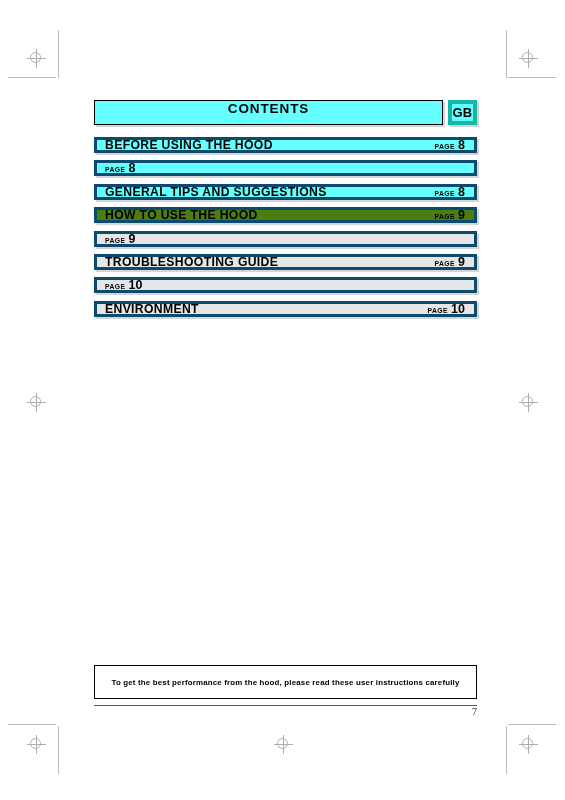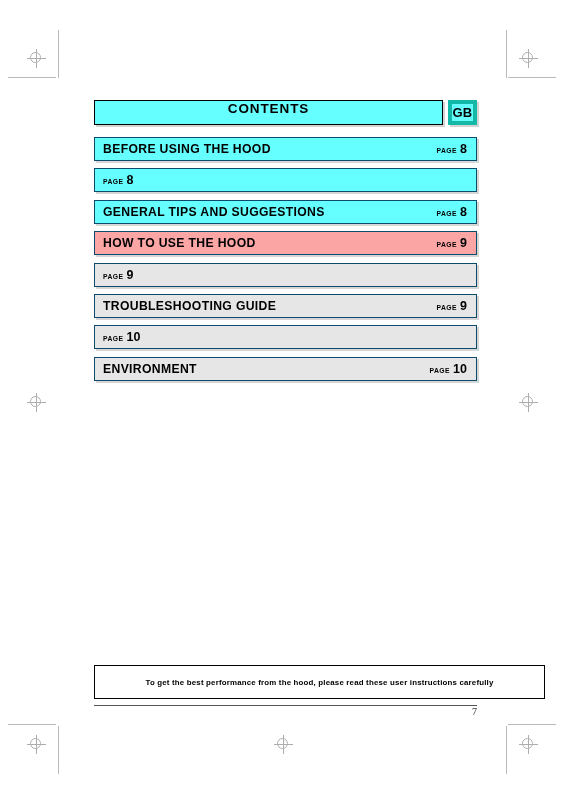--- a/index.html
+++ b/index.html
@@ -109,31 +109,31 @@
     display: flex;
     align-items: center;
     justify-content: center;
     font-size: 13px;
     font-weight: bold;
     letter-spacing: 0.3px;
   }
 
   .toc-row {
     position: relative;
-    height: 24px;
+    height: 16px;
     margin-bottom: 7.4px;
-    border: 1px solid #0c4a6e;
+    border: 3px solid #0c4a6e;
     box-sizing: border-box;
     box-shadow: 2px 2px 0 rgba(0,0,0,0.16);
     display: flex;
     align-items: center;
     padding: 0 9px 0 8px;
   }
   .toc-row.fill-cyan   { background: #66ffff; }
-  .toc-row.fill-pale   { background: #fca5a5; }
+  .toc-row.fill-pale   { background: #4d7c0f; }
   .toc-row.fill-plain  { background: #e6e6e6; }
 
   .toc-title {
     font-size: 12.2px;
     font-weight: bold;
     letter-spacing: 0.35px;
     white-space: nowrap;
     flex: 1;
   }
   .toc-pageref {
@@ -150,21 +150,21 @@
   .toc-pageref .num {
     font-size: 12.5px;
     font-weight: bold;
   }
 
   
   #footer-note {
     position: absolute;
     left: 94px;
     top: 665px;
-    width: 451px;
+    width: 383px;
     height: 34px;
     border: 1px solid #000000;
     box-sizing: border-box;
     display: flex;
     align-items: center;
     justify-content: center;
     background: #ffffff;
   }
   #footer-note .note-text {
     font-size: 7.9px;

